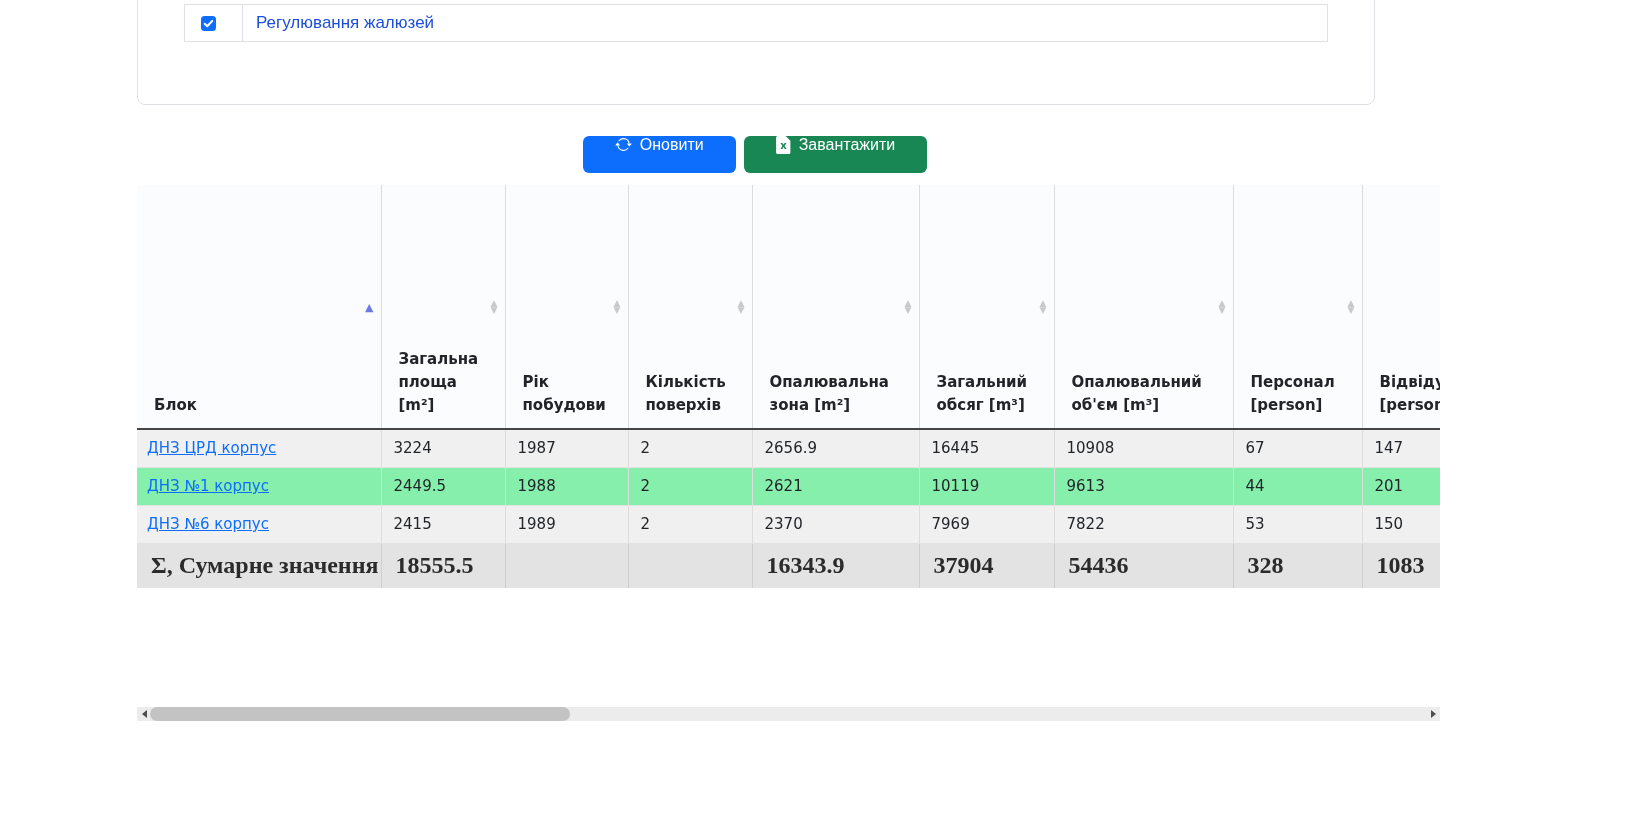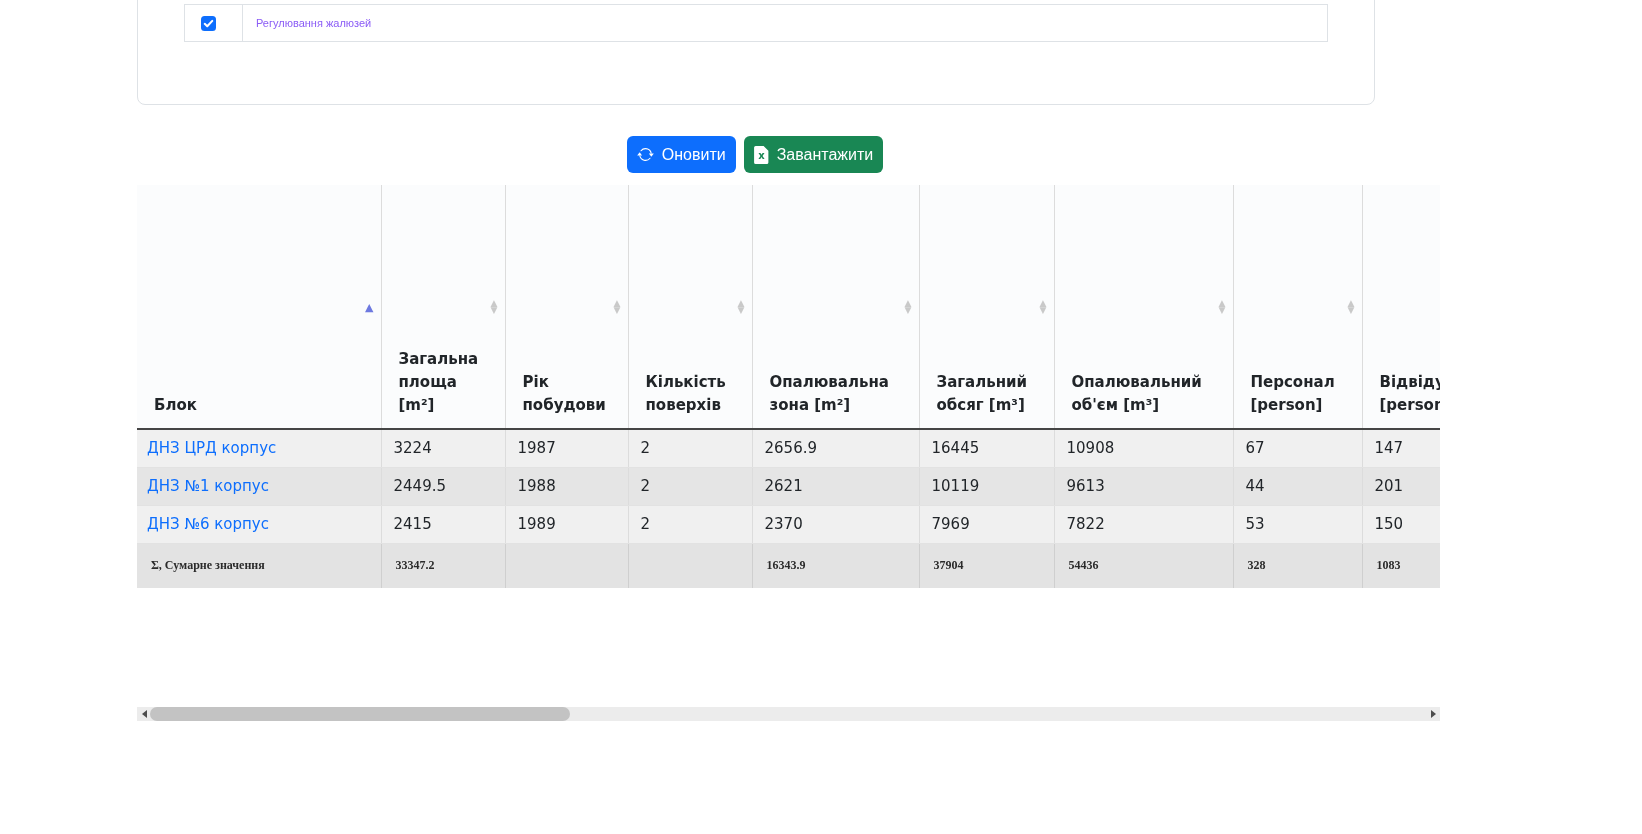--- a/index.html
+++ b/index.html
@@ -7,26 +7,26 @@
         font-family:"Liberation Sans",sans-serif;color:#212529;}
 
   
   .card{position:absolute;left:137px;top:-58px;width:1236px;height:161px;
         background:#fff;border:1px solid #dee2e6;border-radius:8px;}
   .chk-row{position:absolute;left:46px;top:61px;width:1144px;height:38px;
            border:1px solid #dee2e6;display:flex;box-sizing:border-box;}
   .chk-cell{width:58px;border-right:1px solid #dee2e6;display:flex;align-items:center;box-sizing:border-box;}
   .checkbox{display:inline-flex;align-items:center;justify-content:center;
             width:15px;height:15px;margin-left:16px;border-radius:3.5px;background:#0d6efd;}
-  .chk-label{flex:1;display:flex;align-items:center;padding-left:13px;font-size:11px;color:#8b5cf6;}
+  .chk-label{flex:1;display:flex;align-items:center;padding-left:13px;font-size:17px;color:#1d4ed8;}
 
   
   .btn-row{position:absolute;left:137px;top:136px;width:1236px;height:37px;
            display:flex;justify-content:center;gap:8px;}
-  .btn{display:inline-flex;align-items:center;gap:8px;height:37px;padding:0 10px;
+  .btn{display:inline-flex;align-items:flex-start;gap:8px;height:37px;padding:0 32px;
        border:none;border-radius:6px;font-family:"Liberation Sans",sans-serif;
        font-size:16px;color:#fff;cursor:pointer;}
   .btn .icon{display:inline-flex;align-items:center;}
   .btn-primary{background:#0d6efd;}
   .btn-success{background:#198754;}
 
   
   .tbl-wrap{position:absolute;left:137px;top:185px;width:1303px;height:521px;overflow:hidden;}
   table.grid{border-collapse:collapse;table-layout:fixed;width:1385px;
              font-family:"DejaVu Sans",sans-serif;font-size:15px;color:#212529;}
@@ -34,25 +34,25 @@
            padding:0 22px 11px 17px;font-weight:bold;font-size:15px;line-height:23px;
            background:#fbfcfd;border-right:1px solid #dcdcdc;border-bottom:2px solid #454545;
            box-sizing:border-box;cursor:pointer;}
   .sort{position:absolute;right:7px;top:50%;transform:translateY(-50%);
         display:flex;flex-direction:column;align-items:center;line-height:7px;
         font-size:9px;color:#c9c9c9;font-weight:normal;}
   .sort.active{color:#6d79e0;font-size:11px;line-height:11px;}
   .grid td{height:38px;padding:0 8px 0 12px;border-right:1px solid #dcdcdc;
            border-bottom:1px solid #e2e2e2;white-space:nowrap;box-sizing:border-box;}
   .grid tbody tr.odd td{background:#f0f0f0;}
-  .grid tbody tr.even td{background:#e5e5e5;}
+  .grid tbody tr.even td{background:#86efac;}
   .grid td.first{padding-left:10px;}
-  .grid a{color:#0d6efd;cursor:pointer;text-align:center;}
+  .grid a{color:#0d6efd;text-decoration:underline;cursor:pointer;text-align:center;}
   .grid tfoot td{height:45px;background:#e3e3e3;border-right:1px solid #cfcfcf;border-bottom:none;
-                 font-family:"Liberation Serif",serif;font-weight:bold;font-size:12px;
+                 font-family:"Liberation Serif",serif;font-weight:bold;font-size:24px;
                  color:#2b2b2b;padding-left:14px;}
 
   
   .sbar{position:absolute;left:137px;top:707px;width:1303px;height:14px;background:#ececec;}
   .sb-btn{position:absolute;top:0;width:14px;height:14px;display:flex;align-items:center;justify-content:center;cursor:pointer;}
   .sb-btn.left{left:0;}
   .sb-btn.right{right:0;}
   .tri-l{width:0;height:0;border-top:4px solid transparent;border-bottom:4px solid transparent;border-right:5px solid #4e4e4e;}
   .tri-r{width:0;height:0;border-top:4px solid transparent;border-bottom:4px solid transparent;border-left:5px solid #4e4e4e;}
   .sb-thumb{position:absolute;left:13px;top:0;width:420px;height:14px;border-radius:7px;background:#c3c3c3;cursor:grab;}
@@ -174,21 +174,21 @@
             <td>2370</td>
             <td>7969</td>
             <td>7822</td>
             <td>53</td>
             <td>150</td>
           </tr>
         </tbody>
       <tfoot id="tfoot">
           <tr>
             <td>Σ, Сумарне значення</td>
-            <td>33347.2</td>
+            <td>18555.5</td>
             <td></td>
             <td></td>
             <td>16343.9</td>
             <td>37904</td>
             <td>54436</td>
             <td>328</td>
             <td>1083</td>
           </tr>
         </tfoot>
     </table>

